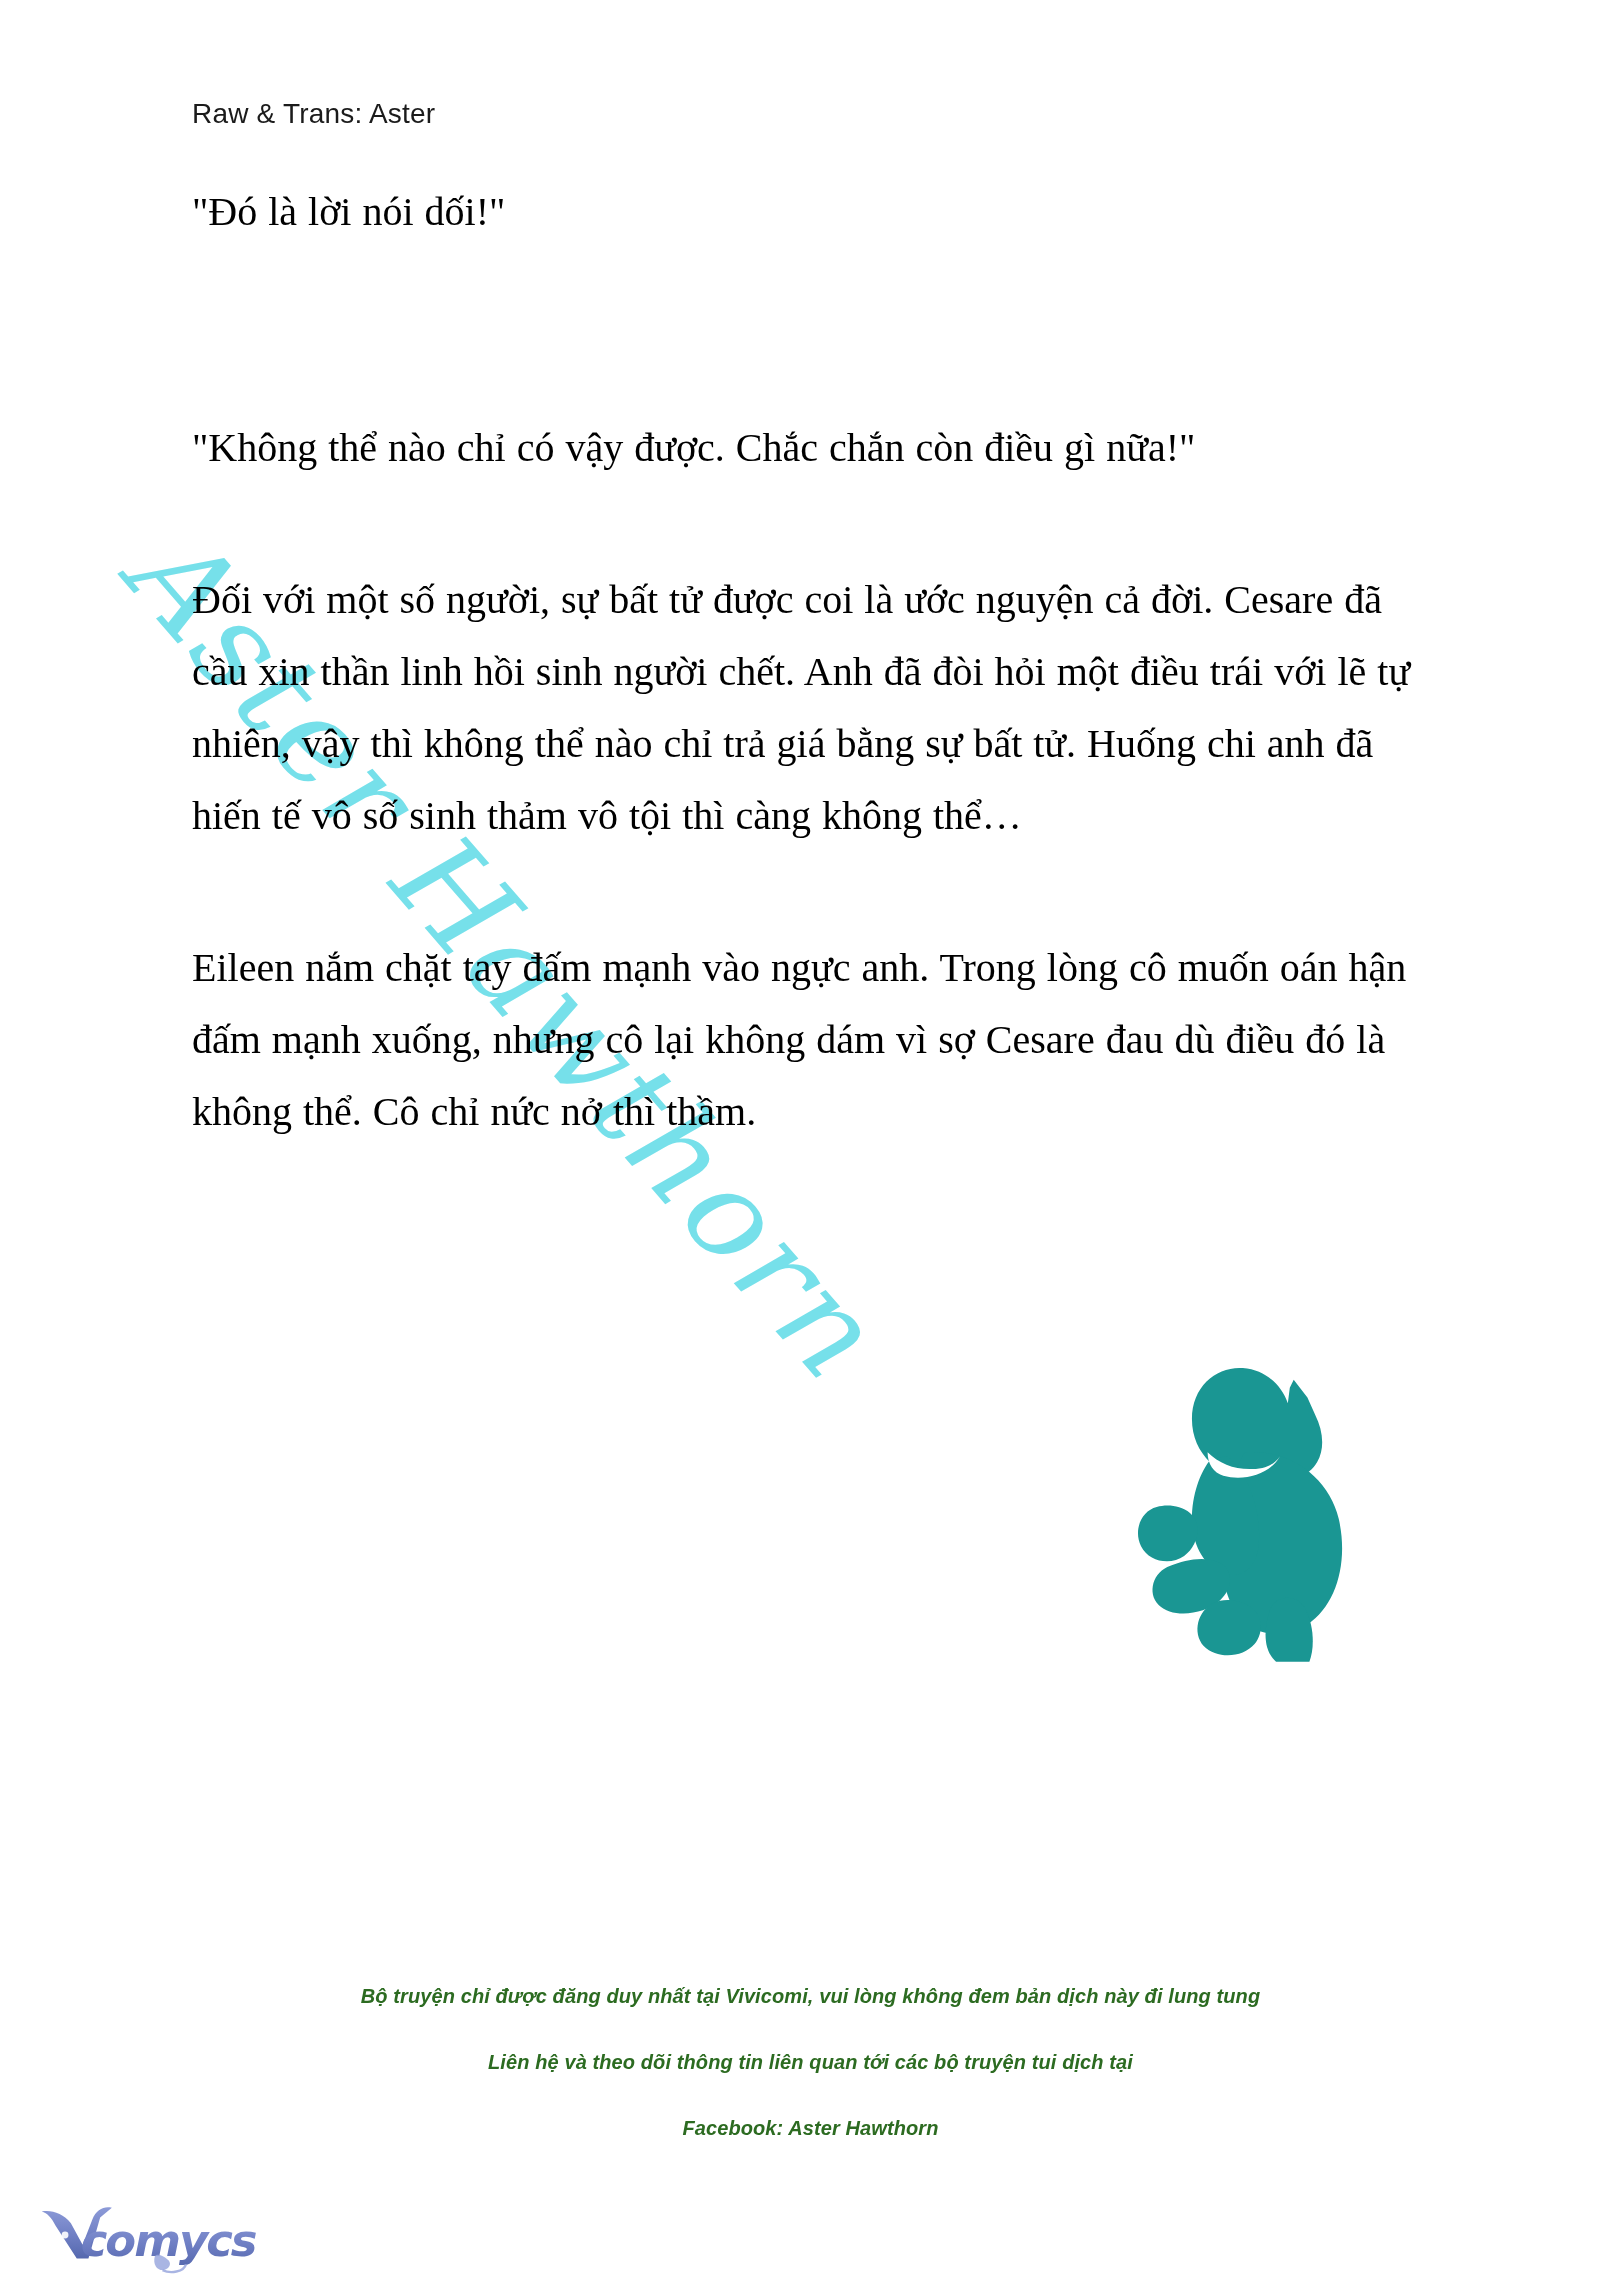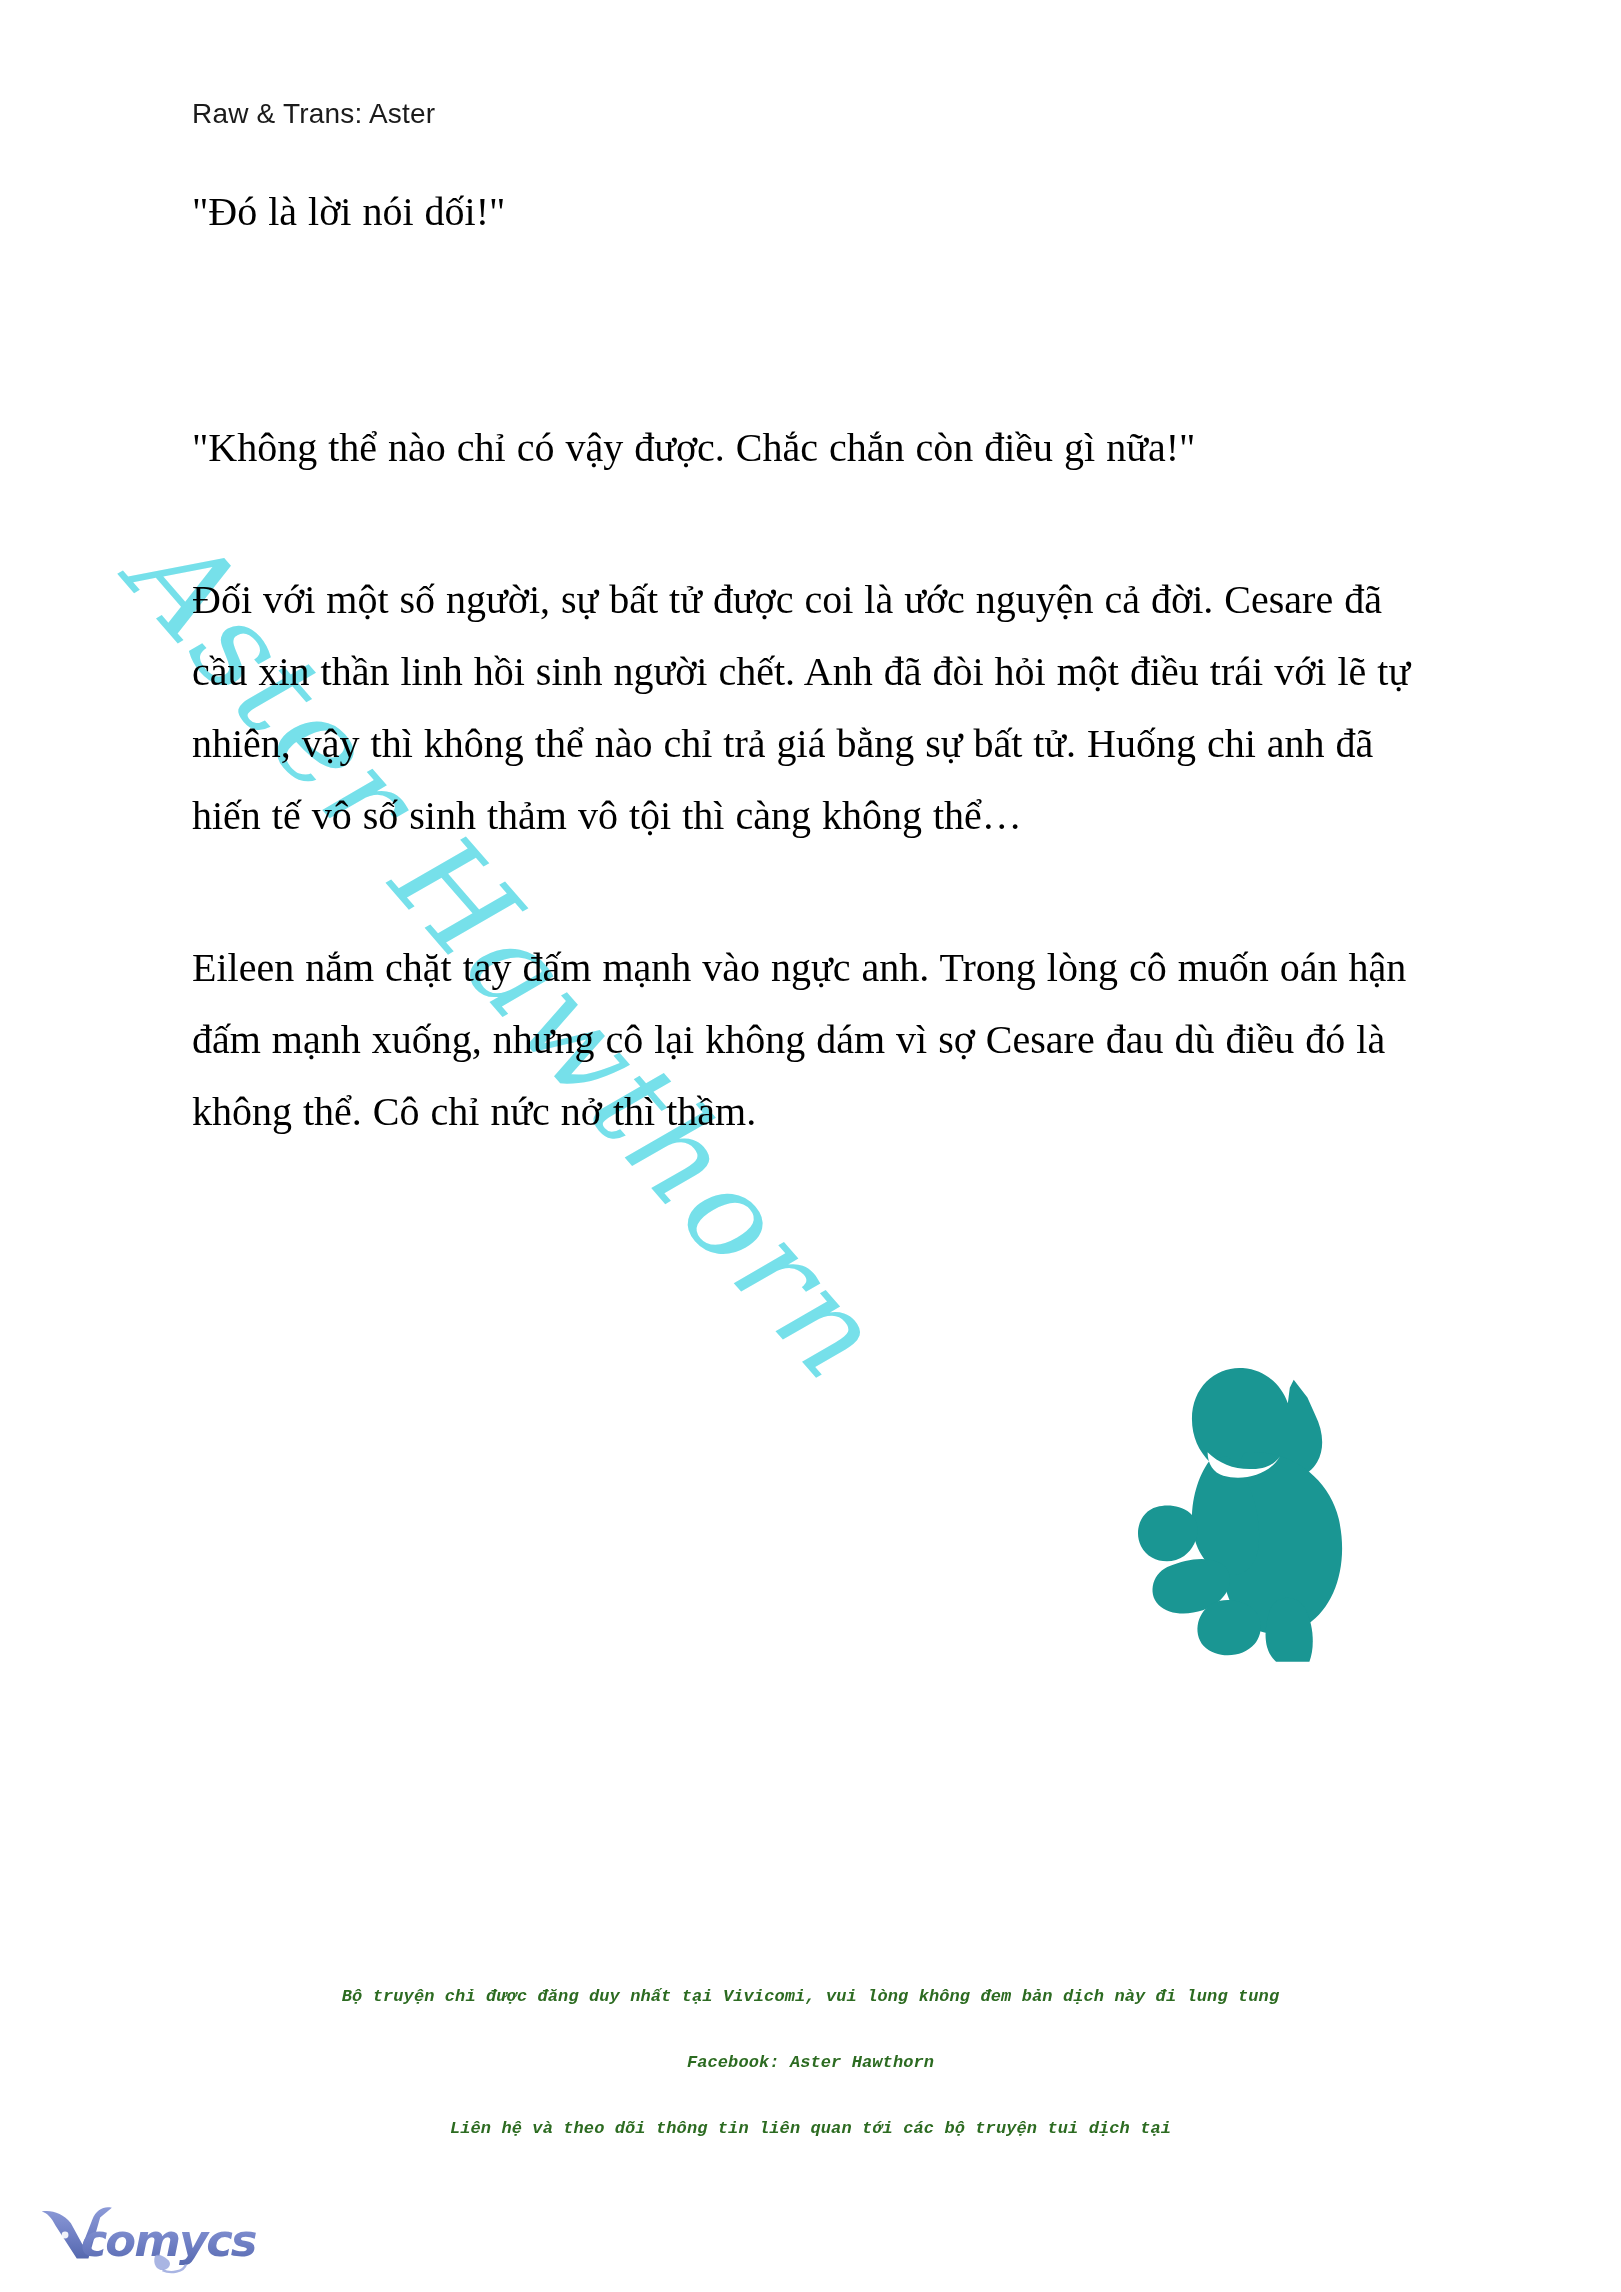--- a/index.html
+++ b/index.html
@@ -81,24 +81,24 @@
   
   .footer {
     position: absolute;
     left: 0;
     top: 1982px;
     width: 1621px;
     text-align: center;
     z-index: 3;
   }
   .footer-line {
-    font-family: Liberation Mono, monospace;
+    font-family: Liberation Sans, sans-serif;
     font-style: italic;
     font-weight: bold;
-    font-size: 17px;
+    font-size: 20px;
     color: #2c6b21;
     line-height: 29px;
     letter-spacing: 0.1px;
   }
   .footer-line.l2 { margin-top: 37px; }
   .footer-line.l3 { margin-top: 37px; }
 
   
   .logo {
     position: absolute;
@@ -181,22 +181,22 @@
                  C204 242 184 240 176 256 Z"></path>
       </g>
 
       <path d="M112 96 C126 110 146 116 168 112 C176 110 182 106 186 100
                C176 118 150 126 128 120 C118 117 112 108 112 96 Z" fill="#ffffff"></path>
     </svg>
   </div>
 
   <div class="footer">
     <div class="footer-line l1">Bộ truyện chỉ được đăng duy nhất tại Vivicomi, vui lòng không đem bản dịch này đi lung tung</div>
+    <div class="footer-line l2">Liên hệ và theo dõi thông tin liên quan tới các bộ truyện tui dịch tại</div>
     <div class="footer-line l3">Facebook: Aster Hawthorn</div>
-    <div class="footer-line l2">Liên hệ và theo dõi thông tin liên quan tới các bộ truyện tui dịch tại</div>
   </div>
 
   <div class="logo">
     <svg viewBox="0 0 260 80" width="255" height="78" xmlns="http://www.w3.org/2000/svg">
       <defs>
         <linearGradient id="lg" x1="0" y1="0" x2="0" y2="1">
           <stop offset="0%" stop-color="#8D9BD8"></stop>
           <stop offset="55%" stop-color="#6F7FC4"></stop>
           <stop offset="100%" stop-color="#5568AE"></stop>
         </linearGradient>

